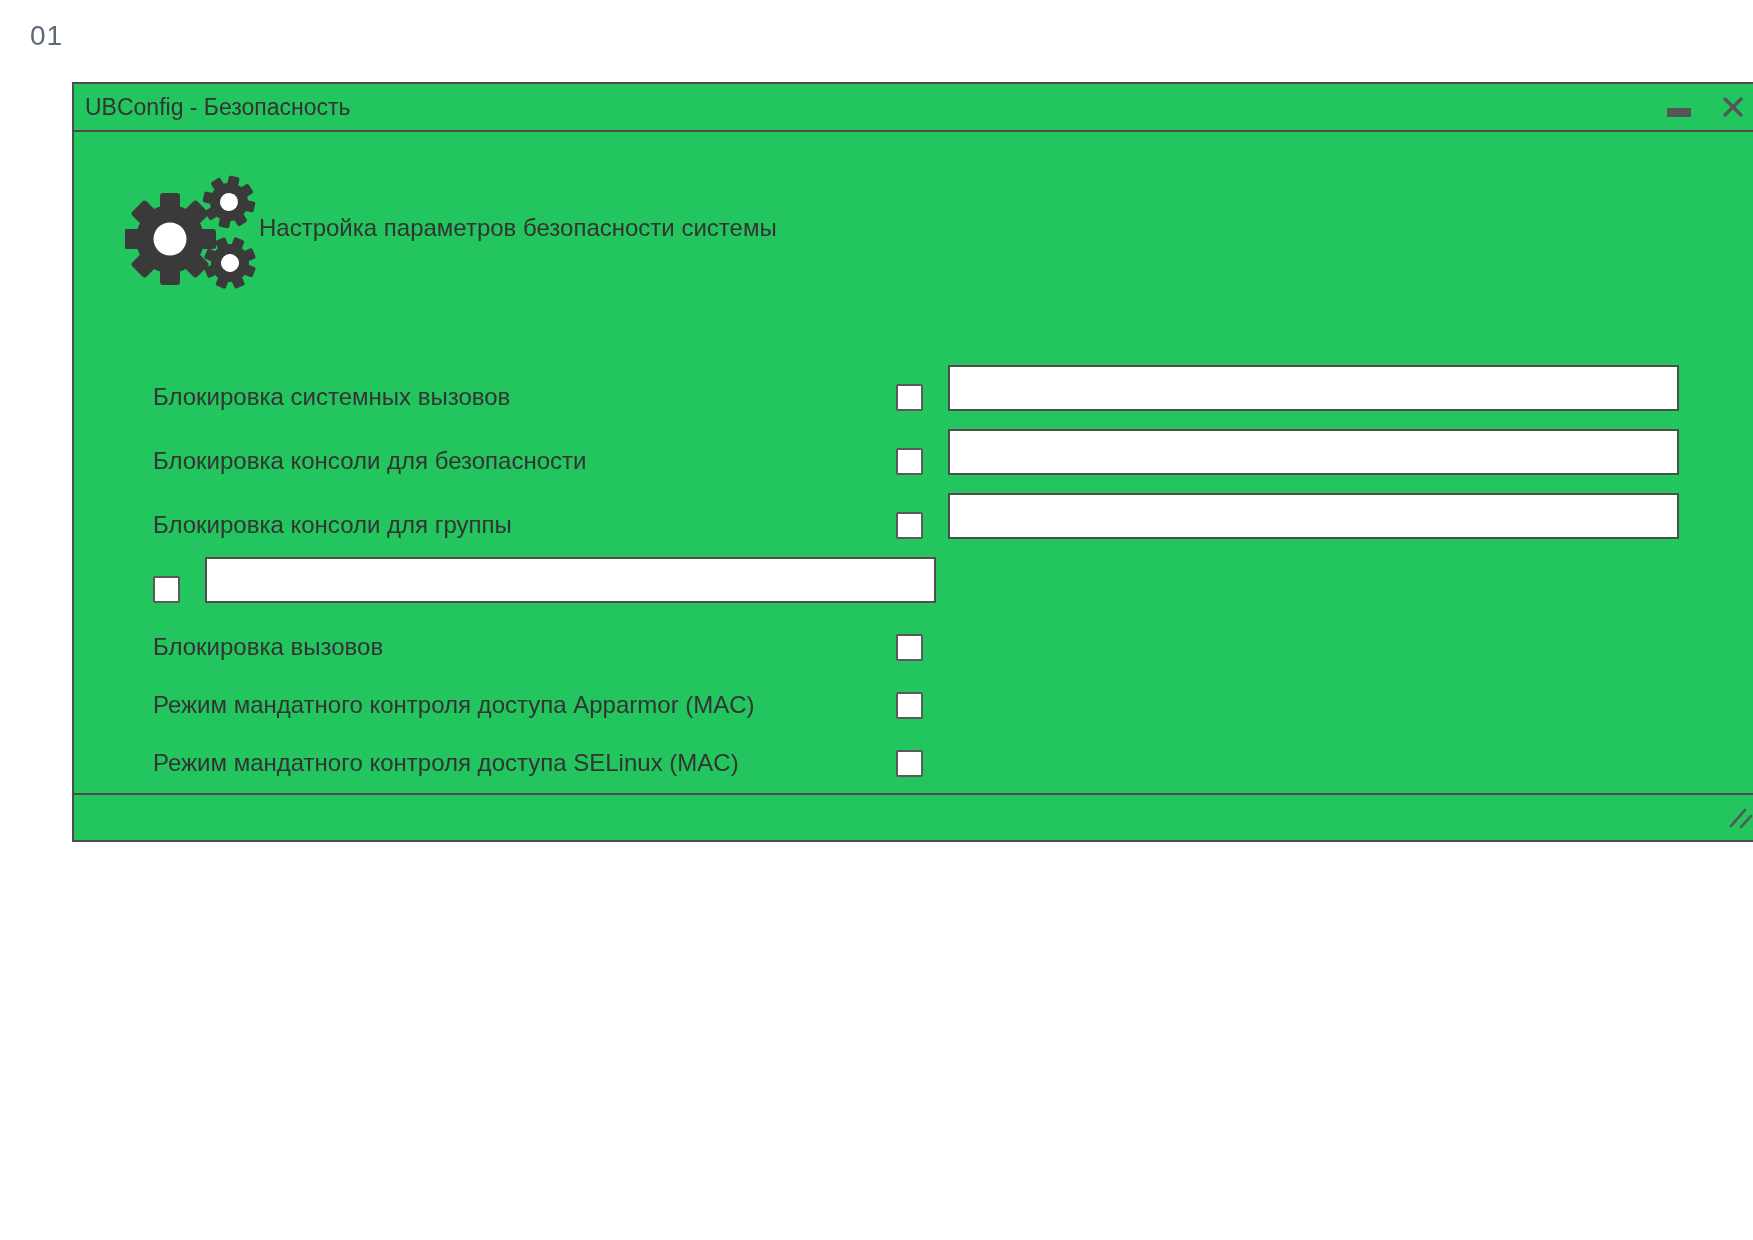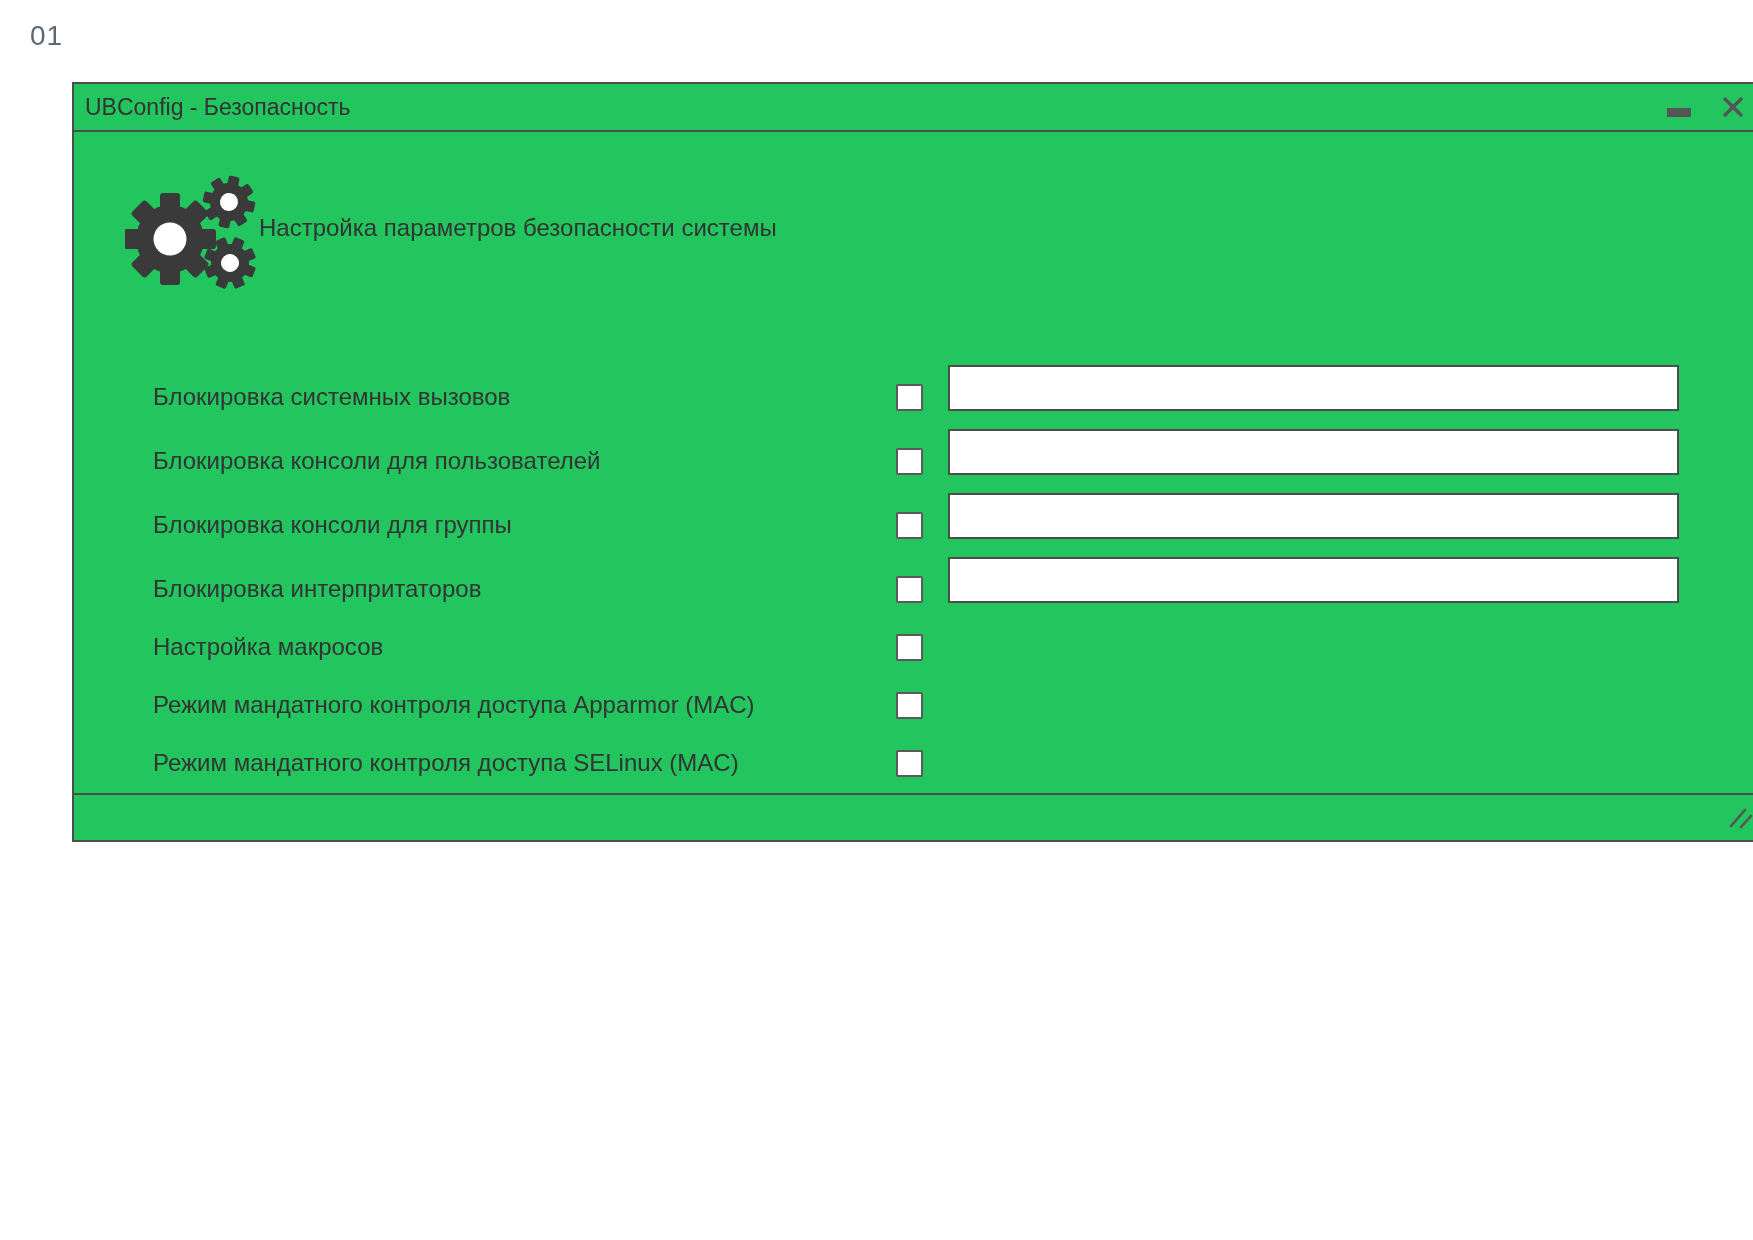--- a/index.html
+++ b/index.html
@@ -135,36 +135,35 @@
       <span class="header-text">Настройка параметров безопасности системы</span>
     </div>
 
     <div class="form-rows">
         <div class="form-row">
     <span class="row-label">Блокировка системных вызовов</span>
     <span class="checkbox" role="checkbox" aria-checked="false"></span>
     <input class="text-field" type="text" style="">
   </div>
         <div class="form-row">
-    <span class="row-label">Блокировка консоли для пользователей</span>
+    <span class="row-label">Блокировка консоли для безопасности</span>
     <span class="checkbox" role="checkbox" aria-checked="false"></span>
     <input class="text-field" type="text" style="">
   </div>
         <div class="form-row">
     <span class="row-label">Блокировка консоли для группы</span>
     <span class="checkbox" role="checkbox" aria-checked="false"></span>
     <input class="text-field" type="text" style="">
   </div>
         <div class="form-row">
-    <span class="row-label">Блокировка интерпритаторов</span>
     <span class="checkbox" role="checkbox" aria-checked="false"></span>
     <input class="text-field" type="text" style="">
   </div>
         <div class="form-row compact">
-    <span class="row-label">Настройка макросов</span>
+    <span class="row-label">Блокировка вызовов</span>
     <span class="checkbox" role="checkbox" aria-checked="false"></span>
 
   </div>
         <div class="form-row compact">
     <span class="row-label">Режим мандатного контроля доступа Apparmor (MAC)</span>
     <span class="checkbox" role="checkbox" aria-checked="false"></span>
 
   </div>
         <div class="form-row compact">
     <span class="row-label">Режим мандатного контроля доступа SELinux (MAC)</span>

